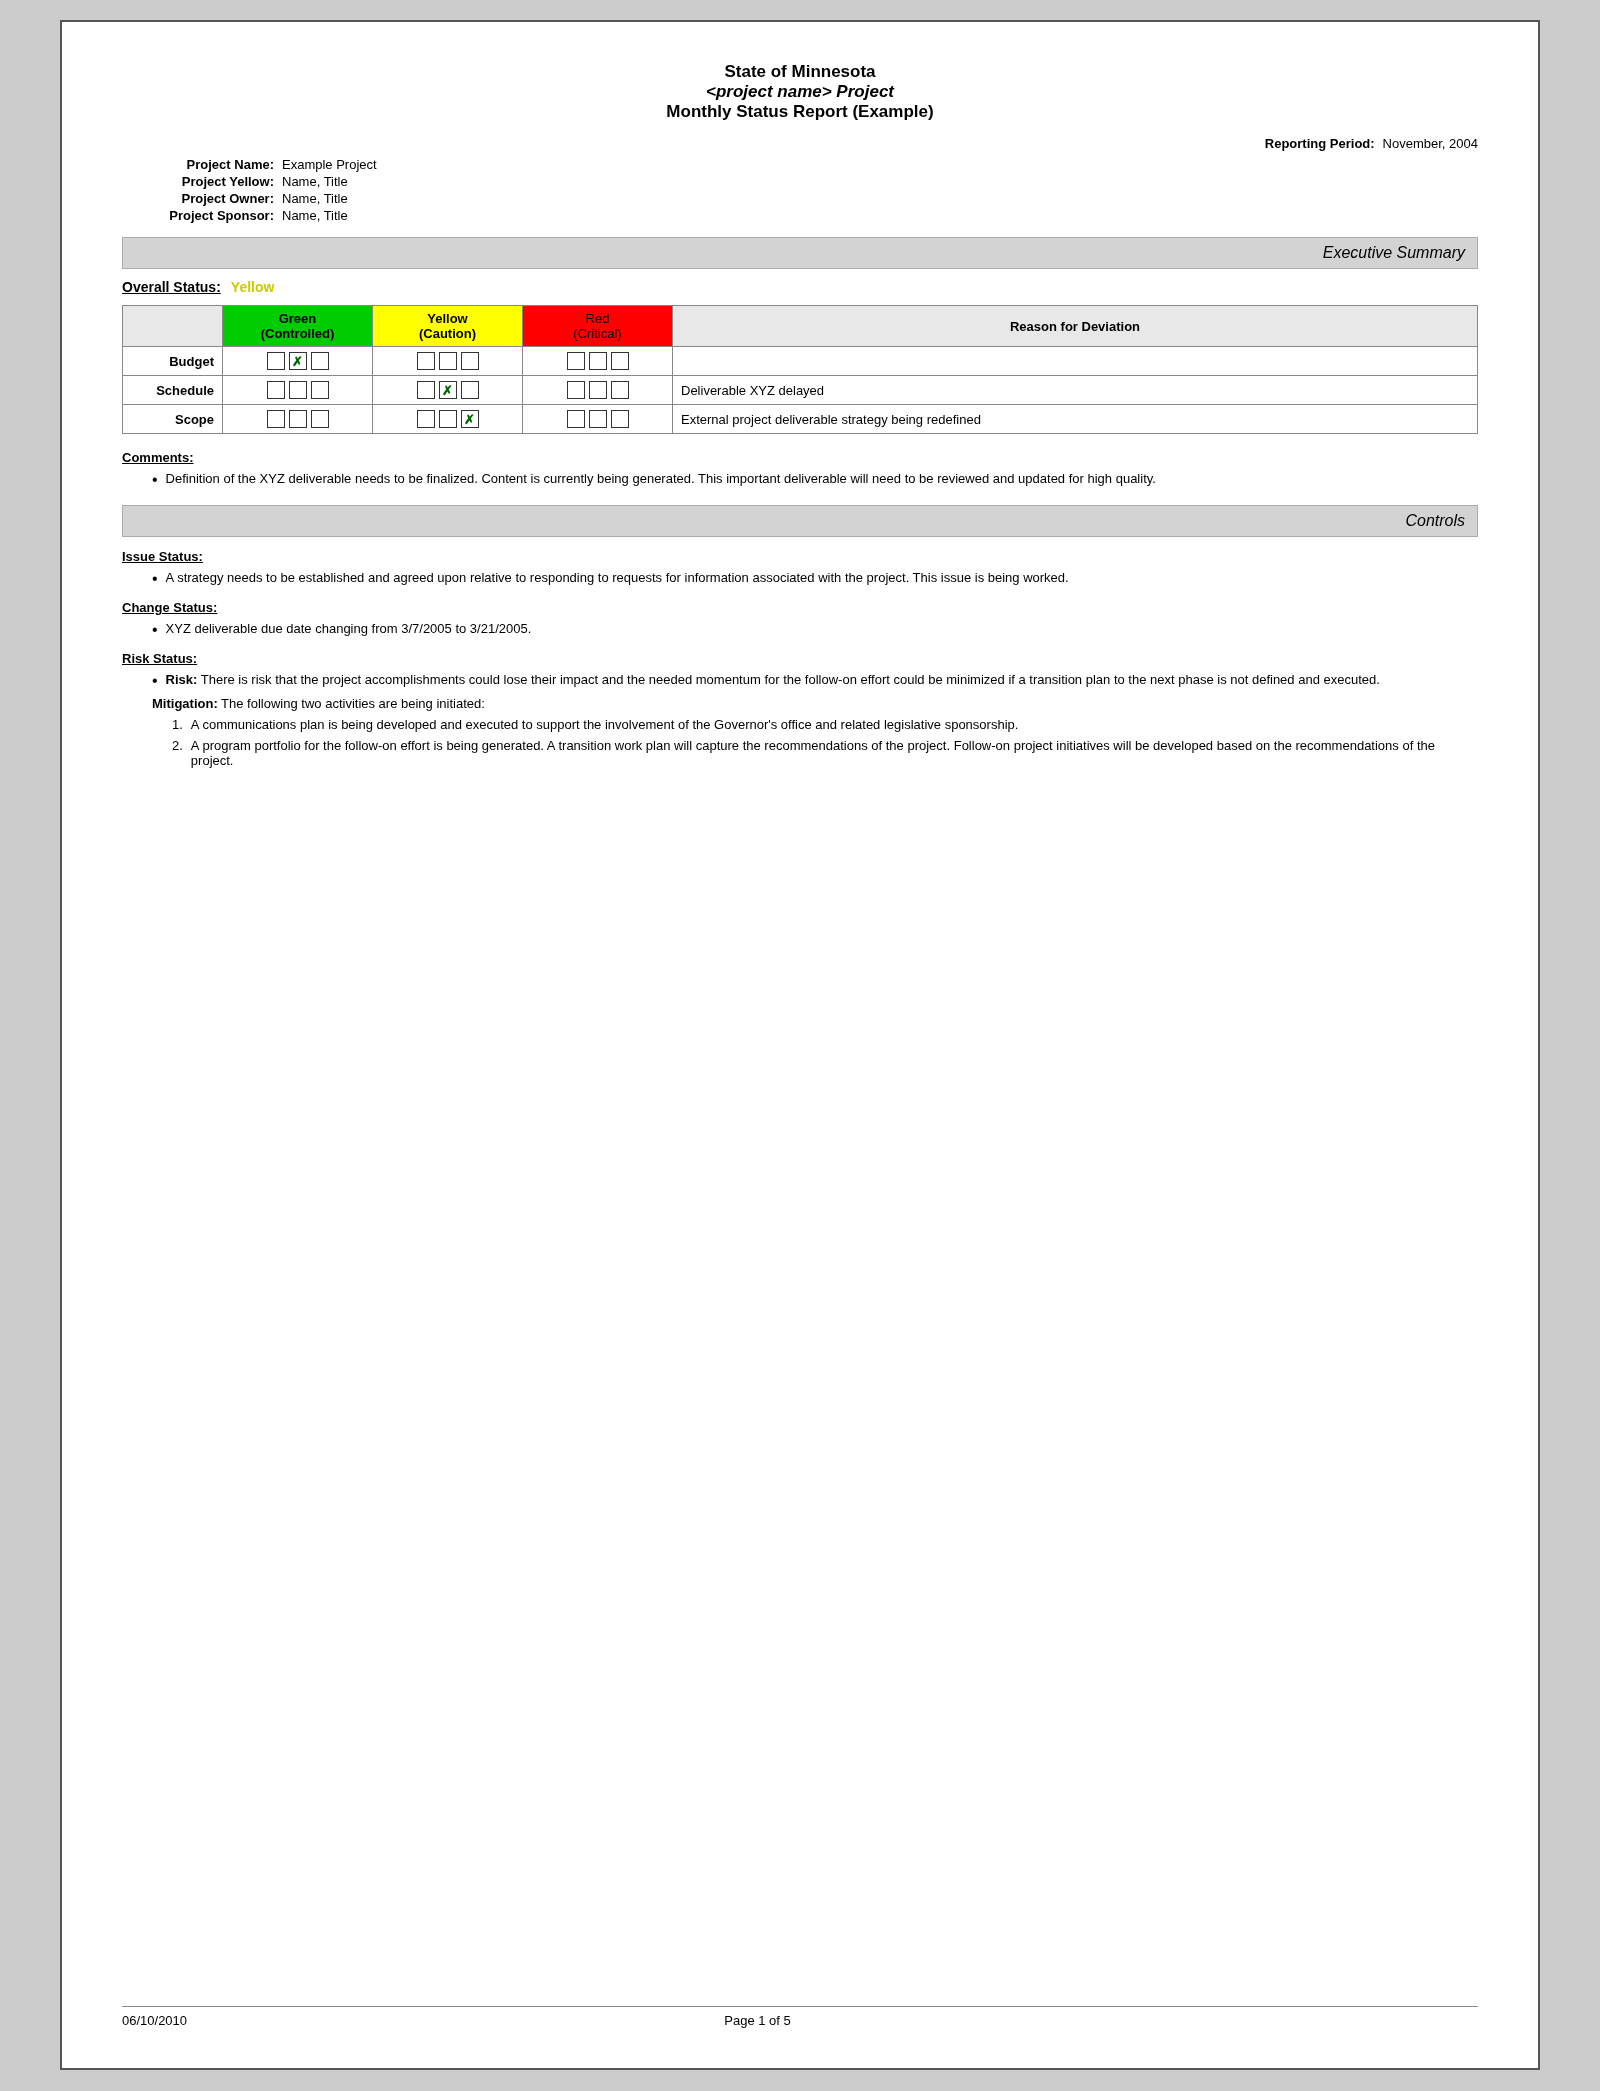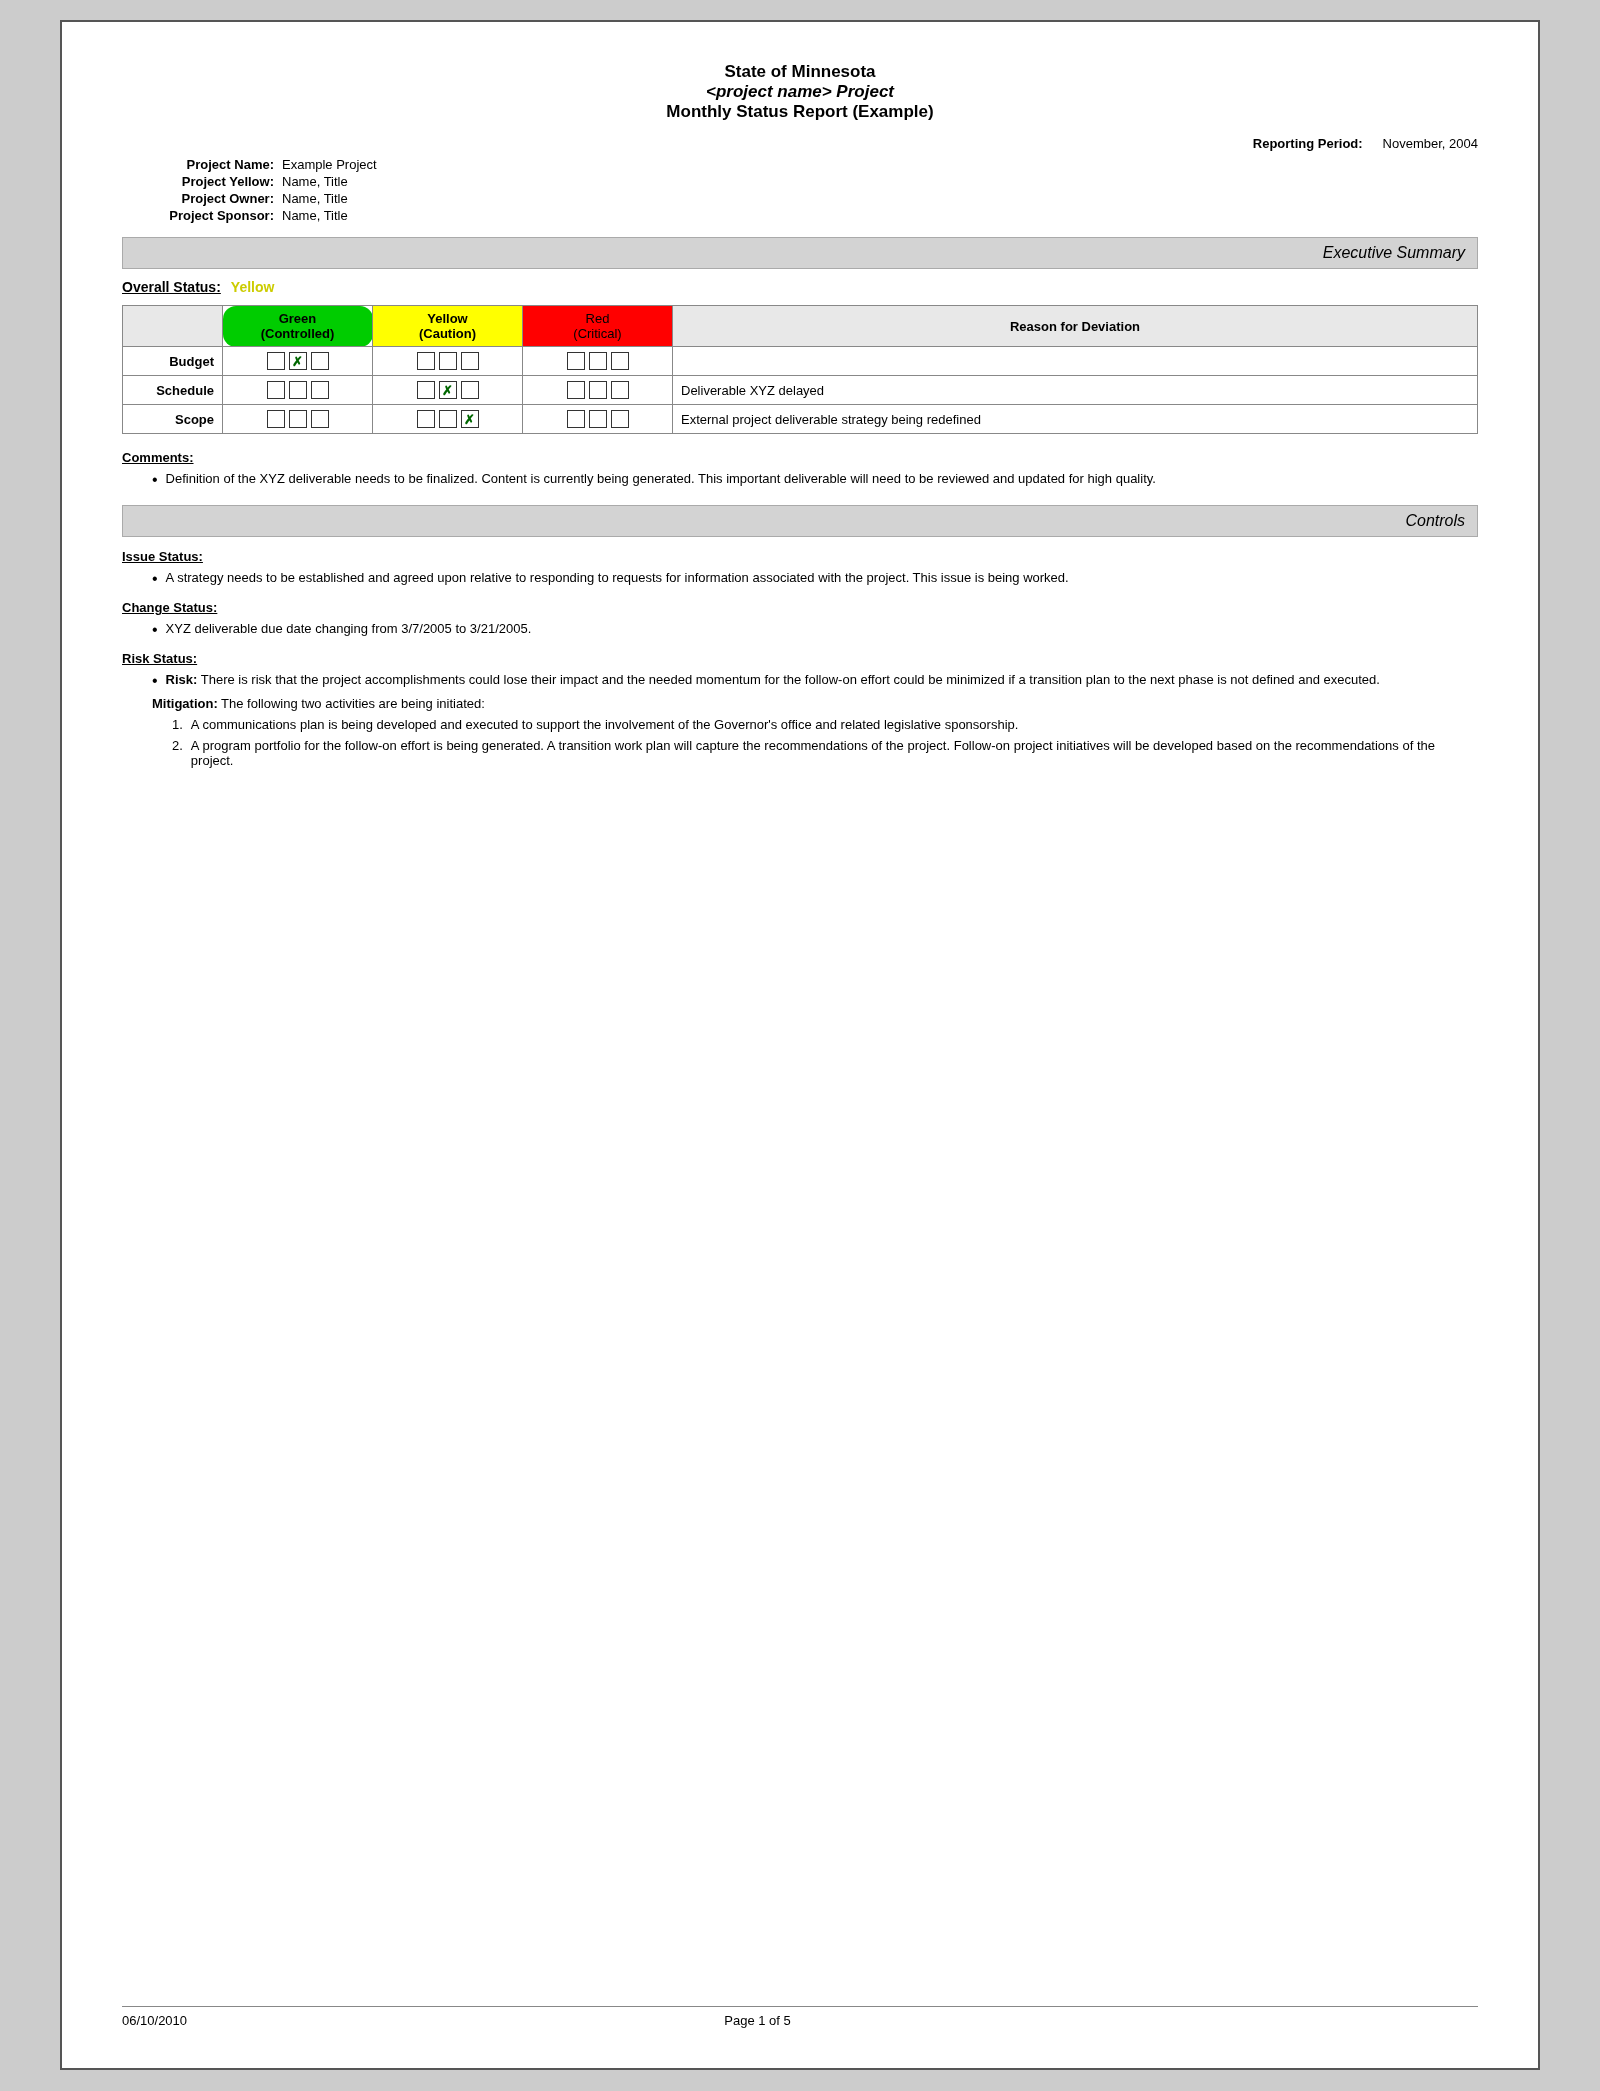--- a/index.html
+++ b/index.html
@@ -65,21 +65,21 @@
       justify-content: space-between;
     }
     .project-info-top .left { flex: 1; margin-top: 21px; }
     .project-info-top .right {
       display: flex;
       align-items: flex-start;
     }
     .project-info-top .right .label {
       font-weight: bold;
       white-space: nowrap;
-      padding-right: 20px;
+      padding-right: 8px;
     }
     
     .section-bar {
       background: #d3d3d3;
       padding: 6px 12px;
       margin-bottom: 10px;
       border: 1px solid #aaa;
       text-align: right;
     }
     .section-bar span {
@@ -285,21 +285,21 @@
 
     <div class="overall-status">
       <span class="label">Overall Status:</span>
       <span class="value">Yellow</span>
     </div>
 
     <table class="status-table">
       <thead>
         <tr>
           <th style="background:#e8e8e8; width:100px;"></th>
-          <th class="green-header" style="width:150px;border-radius:13px;">
+          <th class="green-header" style="width:150px;">
             <div>Green</div>
             <div>(Controlled)</div>
           </th>
           <th class="yellow-header" style="width:150px;">
             <div>Yellow</div>
             <div>(Caution)</div>
           </th>
           <th class="red-header" style="width:150px;">
             <div>Red</div>
             <div>(Critical)</div>

